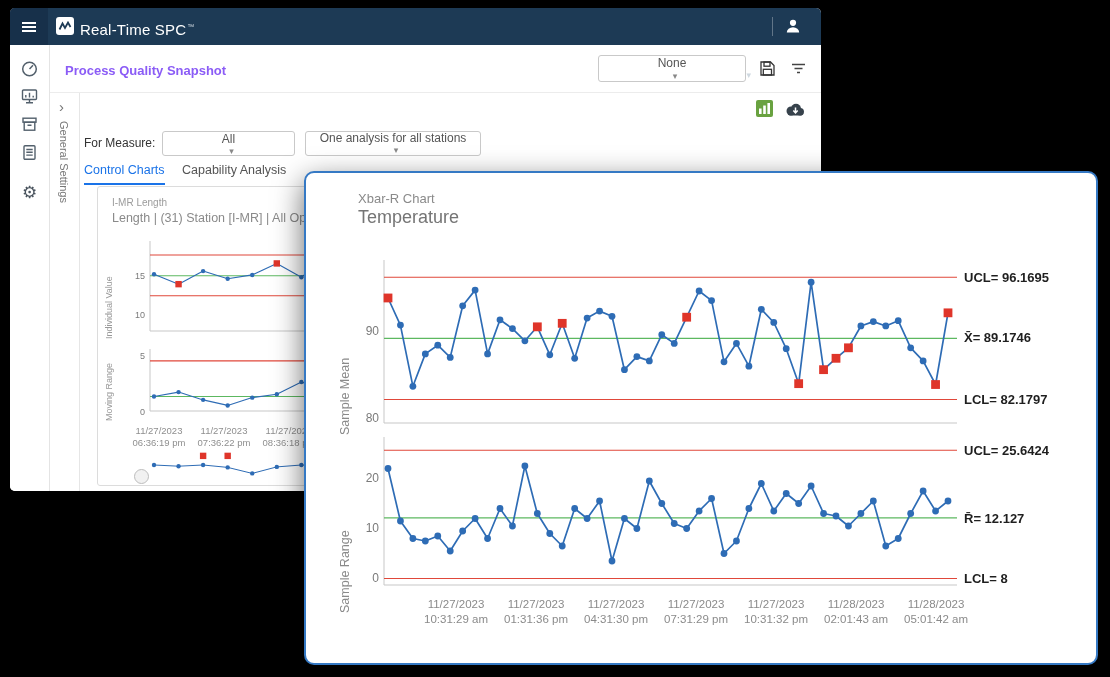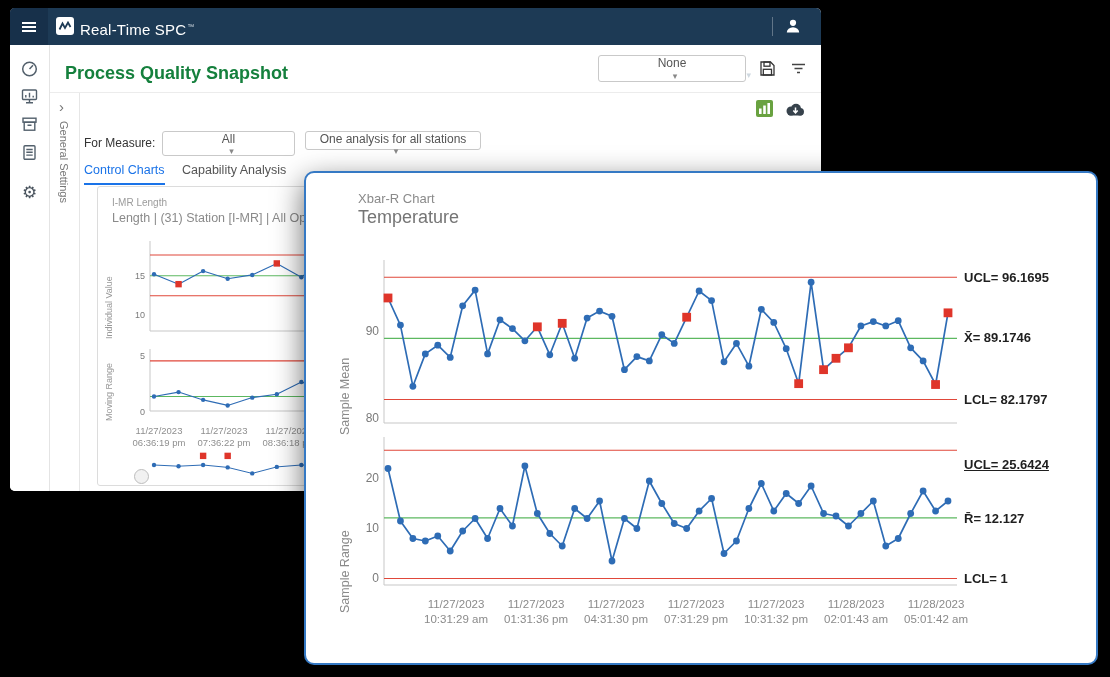--- a/index.html
+++ b/index.html
@@ -17,36 +17,36 @@
   .apptitle sup { font-size:7px; vertical-align:super; margin-left:1px; color:#cfd8e0; }
   .portal { position:absolute; right:60px; top:7px; height:23px; padding:0 10px; background:rgba(255,255,255,.07); border:none; border-radius:3px; color:#fff; font-size:11.5px; display:flex; align-items:center; gap:7px; cursor:pointer; font-family:inherit;margin-top:48px; }
   .portal .caret { font-size:9px; color:#cfd8e0; }
   .navdiv { position:absolute; right:48px; top:9px; width:1px; height:19px; background:rgba(255,255,255,.3); }
   .useric { position:absolute; right:18px; top:8px; width:20px; height:20px; cursor:pointer; }
 
   .sidebar { position:absolute; left:0; top:37px; bottom:0; width:40px; border-right:1px solid #e4e4e4; background:#fff; display:flex; flex-direction:column; align-items:center; padding-top:13px; }
   .sicon { width:20px; height:20px; margin-bottom:8px; display:flex; align-items:center; justify-content:center; cursor:pointer; }
   .sicon.gear { margin-top:12px; font-size:17px; color:#4a545e; line-height:1; }
 
-  .pagetitle { position:absolute; left:55px; top:55px; font-size:18px; font-weight:700; color:#15803d; }
+  .pagetitle { position:absolute; left:55px; top:55px; font-size:13px; font-weight:700; color:#8b5cf6; }
   .select { background:#fff; border:1px solid #c9c9c9; border-radius:3px; display:flex; align-items:center; justify-content:space-between; padding:0 8px; font-size:12px; color:#555; cursor:pointer;flex-direction:column; }
   .select .caret { font-size:9px; color:#888; margin-left:6px; }
   .preset { left:588px; top:47px; width:148px; height:27px; position:absolute; }
   .toolicon { position:absolute; width:20px; height:20px; cursor:pointer; }
   .hdr-divider { position:absolute; left:40px; right:0; top:84px; height:1px; background:#ececec; }
 
   .settings-strip { position:absolute; left:40px; top:85px; bottom:0; width:30px; border-right:1px solid #e6e6e6; }
   .collapse-chevron { position:absolute; left:9px; top:6px; font-size:15px; color:#777; cursor:pointer; line-height:1; }
   .vlabel { writing-mode:vertical-rl; transform:rotate(180deg); }
   .settings-label { position:absolute; left:8px; top:28px; height:160px; font-size:11px; color:#777; writing-mode:vertical-rl; }
 
   .sec-title { position:absolute; left:74px; top:99px; font-size:12.5px; font-weight:700; color:#222; }
   .measure-label { position:absolute; left:74px; top:123px; font-size:12px; color:#333; line-height:25px; height:25px; }
   .msel1 { position:absolute; left:152px; top:123px; width:133px; height:25px; }
-  .msel2 { position:absolute; left:295px; top:123px; width:176px; height:19px; }
+  .msel2 { position:absolute; left:295px; top:123px; width:176px; height:25px;justify-content:flex-end; }
   .tab { position:absolute; top:155px; font-size:12.5px; cursor:pointer; padding-bottom:6px; }
   .tab.active { color:#1a73e8; border-bottom:2px solid #1a73e8; }
   .tab.inactive { color:#555; }
   .greenbtn { position:absolute; left:746px; top:92px; width:17px; height:17px; cursor:pointer; }
   .cloudbtn { position:absolute; left:774px; top:93px; width:22px; height:17px; cursor:pointer; }
 
   .card { position:absolute; left:87px; top:178px; width:710px; height:300px; border:1px solid #dcdcdc; border-radius:3px; background:#fff; }
   .imr-type { position:absolute; left:14px; top:10px; font-size:10px; color:#9b9b9b; }
   .imr-sub { position:absolute; left:14px; top:24px; font-size:12.5px; color:#8a8a8a; }
   .imr-ylab1 { position:absolute; left:6px; top:56px; height:96px; font-size:9px; color:#999; }
@@ -440,23 +440,23 @@
         <circle cx="490.44444444444446" cy="91" r="3.4" fill="#2e6cb5"></circle>
         <circle cx="502.8888888888889" cy="78.5" r="3.4" fill="#2e6cb5"></circle>
         <circle cx="515.3333333333333" cy="66" r="3.4" fill="#2e6cb5"></circle>
         <circle cx="527.7777777777778" cy="111" r="3.4" fill="#2e6cb5"></circle>
         <circle cx="540.2222222222222" cy="103.5" r="3.4" fill="#2e6cb5"></circle>
         <circle cx="552.6666666666666" cy="78.5" r="3.4" fill="#2e6cb5"></circle>
         <circle cx="565.1111111111111" cy="56" r="3.4" fill="#2e6cb5"></circle>
         <circle cx="577.5555555555555" cy="76" r="3.4" fill="#2e6cb5"></circle>
         <circle cx="590" cy="66" r="3.4" fill="#2e6cb5"></circle>
       </svg>
-    <span class="limlab" style="top:284px;text-decoration:underline;">UCL= 25.6424</span>
+    <span class="limlab" style="top:270px;">UCL= 25.6424</span>
     <span class="limlab" style="top:338px;">R̄= 12.127</span>
-    <span class="limlab" style="top:398px;">LCL= 1</span>
+    <span class="limlab" style="top:398px;">LCL= 8</span>
 
     <div class="fw-xlab" style="left:110px;">11/27/2023
 10:31:29 am</div>
     <div class="fw-xlab" style="left:190px;">11/27/2023
 01:31:36 pm</div>
     <div class="fw-xlab" style="left:270px;">11/27/2023
 04:31:30 pm</div>
     <div class="fw-xlab" style="left:350px;">11/27/2023
 07:31:29 pm</div>
     <div class="fw-xlab" style="left:430px;">11/27/2023

